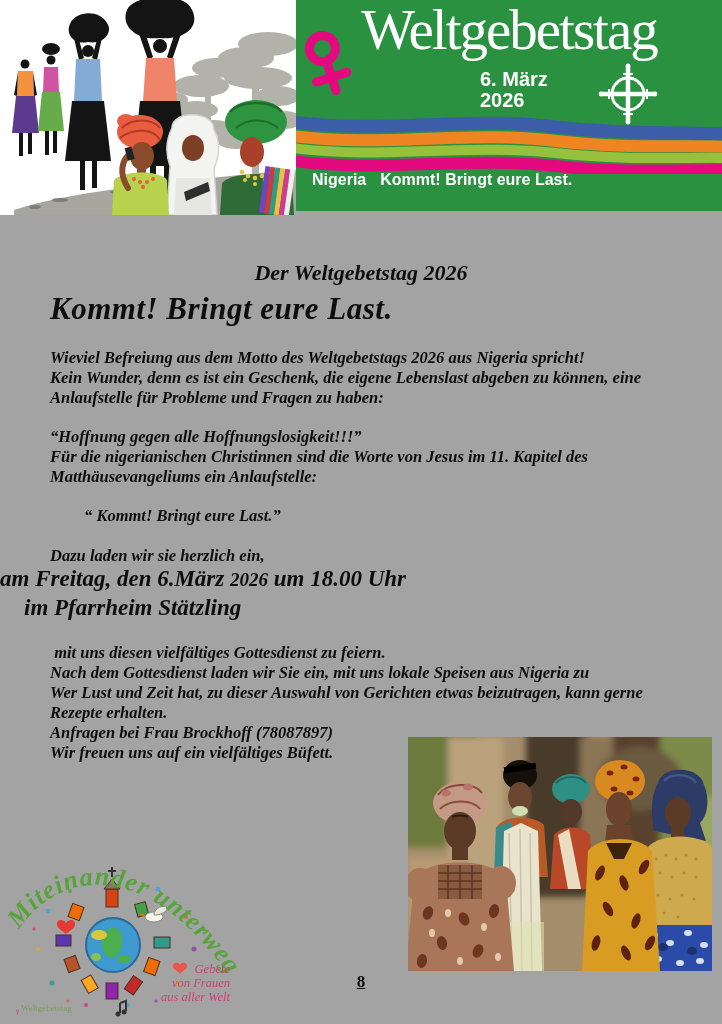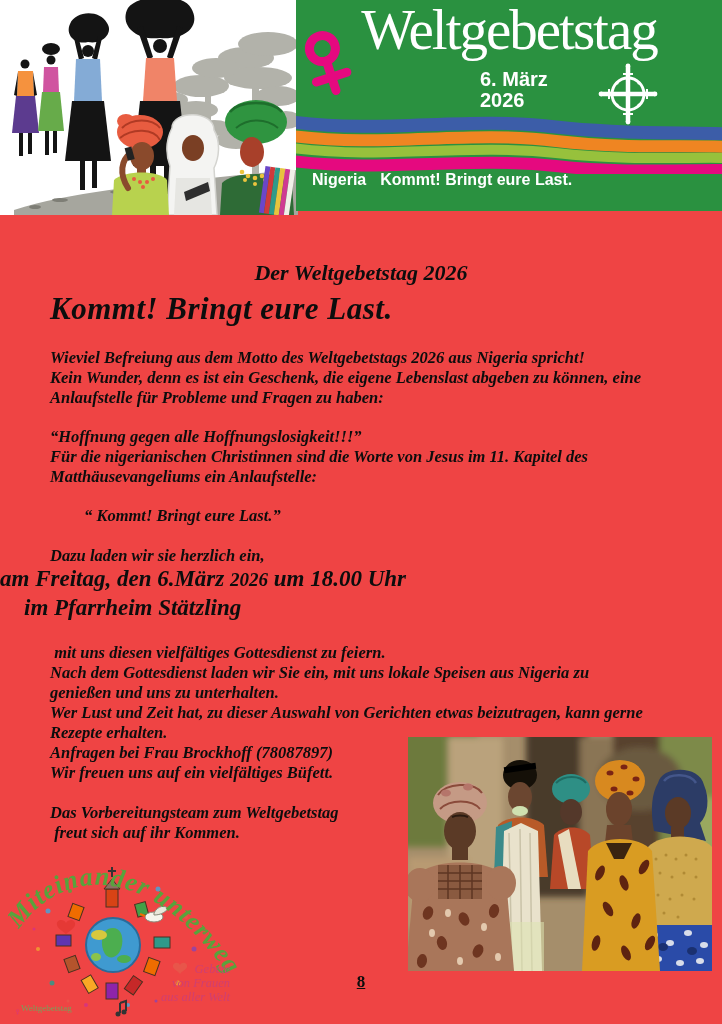--- a/index.html
+++ b/index.html
@@ -1,16 +1,16 @@
 <!DOCTYPE html>
 <html lang="de"><head>
 <meta charset="utf-8">
 <style>
   html,body{margin:0;padding:0;background:#e9e9e9;}
-  .page{position:relative;width:722px;height:1024px;background:#ef4444;overflow:hidden;
+  .page{position:relative;width:722px;height:1024px;background:#a3a3a3;overflow:hidden;
         font-family:"Liberation Serif",serif;color:#0d0d0d;margin:0 auto;}
   
   .header{position:absolute;left:0;top:0;width:722px;height:215px;}
   .illustration{position:absolute;left:0;top:0;}
   .banner{position:absolute;left:296px;top:0;width:426px;height:211px;background:#2a9140;overflow:hidden;}
   .banner-title{position:absolute;left:0;top:-6px;width:426px;text-align:center;
       font-family:"Liberation Serif",serif;font-size:57px;font-weight:normal;color:#ffffff;
       letter-spacing:-2px;line-height:1.25;white-space:pre;}
   .venus{position:absolute;left:1px;top:26px;}
   .banner-date{position:absolute;left:184px;top:69px;width:124px;text-align:left;
@@ -233,31 +233,26 @@
 
   <div class="line quote">“ Kommt! Bringt eure Last.”</div>
 
   <div class="line dazu">Dazu laden wir sie herzlich ein,</div>
   <div class="inv inv1"><span>am Freitag, den 6.März </span><span class="inv-year">2026</span><span> um 18.00 Uhr</span></div>
   <div class="inv inv2">im Pfarrheim Stätzling</div>
 
   <div class="para p3">
     <div> mit uns diesen vielfältiges Gottesdienst zu feiern.</div>
     <div>Nach dem Gottesdienst laden wir Sie ein, mit uns lokale Speisen aus Nigeria zu</div>
-    <div>genießen und uns zu unterhalten.</div>
     <div>Wer Lust und Zeit hat, zu dieser Auswahl von Gerichten etwas beizutragen, kann gerne</div>
     <div>Rezepte erhalten.</div>
     <div>Anfragen bei Frau Brockhoff (78087897)</div>
     <div>Wir freuen uns auf ein vielfältiges Büfett.</div>
   </div>
 
-  <div class="para p4">
-    <div>Das Vorbereitungsteam zum Weltgebetstag</div>
-    <div> freut sich auf ihr Kommen.</div>
-  </div>
 
   <svg class="photo" width="304" height="234" viewBox="0 0 304 234">
     <defs>
       <filter id="pblur" x="-20%" y="-20%" width="140%" height="140%">
           <feGaussianBlur stdDeviation="3"></feGaussianBlur>
         </filter>
       <clipPath id="pclip">
           <rect width="304" height="234"></rect>
         </clipPath>
     </defs>

